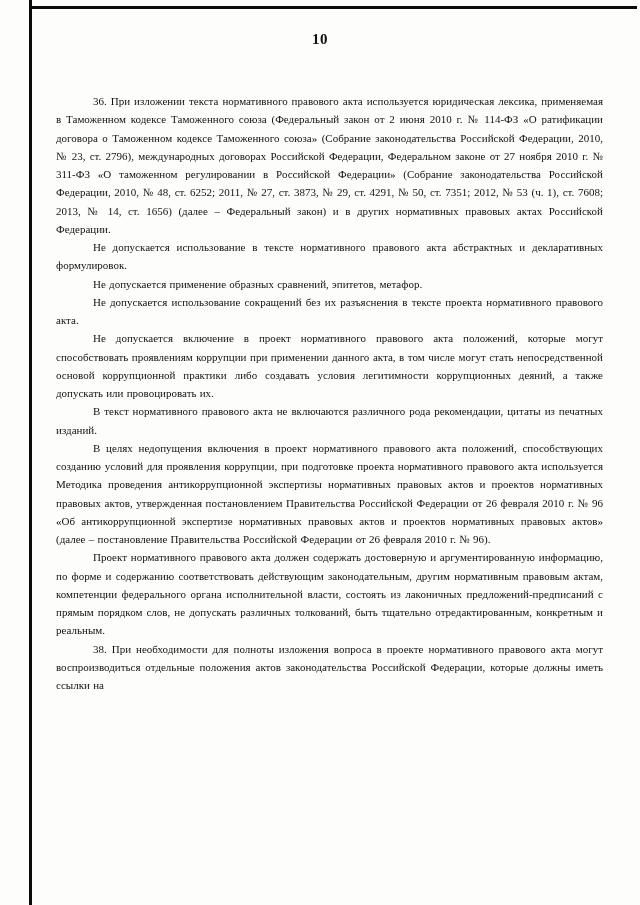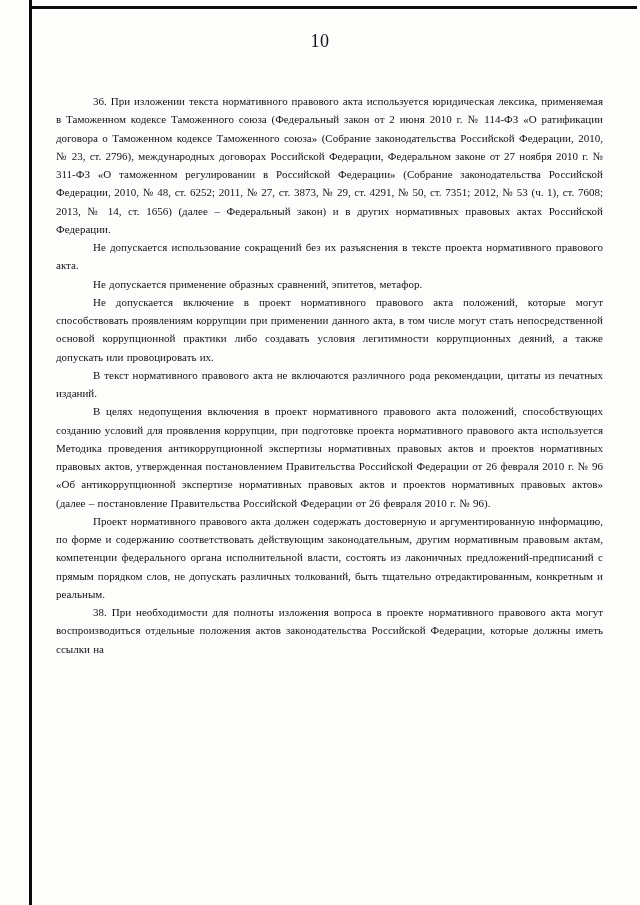--- a/index.html
+++ b/index.html
@@ -31,22 +31,23 @@
     width: 608px;
     height: 3px;
     background: #0b0b0b;
   }
   .page-number {
     position: absolute;
     top: 31px;
     left: 0;
     width: 100%;
     text-align: center;
-    font-size: 18px;
+    font-size: 15px;
     letter-spacing: 0.5px;
+    font-weight: bold;
   }
   .content {
     position: absolute;
     top: 92px;
     left: 56px;
     width: 547px;
     font-size: 11px;
     line-height: 18.25px;
     text-align: justify;
     text-justify: inter-word;
@@ -62,21 +63,22 @@
 <body>
 
 <div class="page">
   <div class="scan-border-top"></div>
   <div class="scan-border-left"></div>
 
   <div class="page-number">10</div>
 
   <div class="content">
     <p>36. При изложении текста нормативного правового акта используется юридическая лексика, применяемая в Таможенном кодексе Таможенного союза (Федеральный закон от 2 июня 2010 г. № 114-ФЗ «О ратификации договора о Таможенном кодексе Таможенного союза» (Собрание законодательства Российской Федерации, 2010, № 23, ст. 2796), международных договорах Российской Федерации, Федеральном законе от 27 ноября 2010 г. № 311-ФЗ «О таможенном регулировании в Российской Федерации» (Собрание законодательства Российской Федерации, 2010, № 48, ст. 6252; 2011, № 27, ст. 3873, № 29, ст. 4291, № 50, ст. 7351; 2012, № 53 (ч. 1), ст. 7608; 2013, № 14, ст. 1656) (далее – Федеральный закон) и в других нормативных правовых актах Российской Федерации.</p>
+    <p>Не допускается использование в тексте нормативного правового акта абстрактных и декларативных формулировок.</p>
+    <p>Не допускается применение образных сравнений, эпитетов, метафор.</p>
     <p>Не допускается использование сокращений без их разъяснения в тексте проекта нормативного правового акта.</p>
-    <p>Не допускается применение образных сравнений, эпитетов, метафор.</p>
     <p>Не допускается включение в проект нормативного правового акта положений, которые могут способствовать проявлениям коррупции при применении данного акта, в том числе могут стать непосредственной основой коррупционной практики либо создавать условия легитимности коррупционных деяний, а также допускать или провоцировать их.</p>
     <p>В текст нормативного правового акта не включаются различного рода рекомендации, цитаты из печатных изданий.</p>
     <p>В целях недопущения включения в проект нормативного правового акта положений, способствующих созданию условий для проявления коррупции, при подготовке проекта нормативного правового акта используется Методика проведения антикоррупционной экспертизы нормативных правовых актов и проектов нормативных правовых актов, утвержденная постановлением Правительства Российской Федерации от 26 февраля 2010 г. № 96 «Об антикоррупционной экспертизе нормативных правовых актов и проектов нормативных правовых актов» (далее – постановление Правительства Российской Федерации от 26 февраля 2010 г. № 96).</p>
     <p>Проект нормативного правового акта должен содержать достоверную и аргументированную информацию, по форме и содержанию соответствовать действующим законодательным, другим нормативным правовым актам, компетенции федерального органа исполнительной власти, состоять из лаконичных предложений-предписаний с прямым порядком слов, не допускать различных толкований, быть тщательно отредактированным, конкретным и реальным.</p>
     <p>38. При необходимости для полноты изложения вопроса в проекте нормативного правового акта могут воспроизводиться отдельные положения актов законодательства Российской Федерации, которые должны иметь ссылки на</p>
   </div>
 </div>
 
 </body></html>

